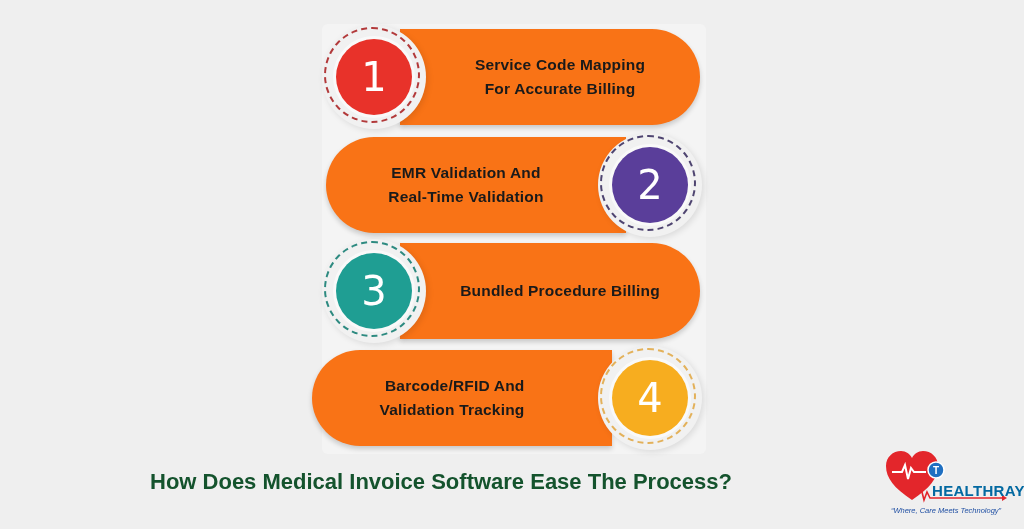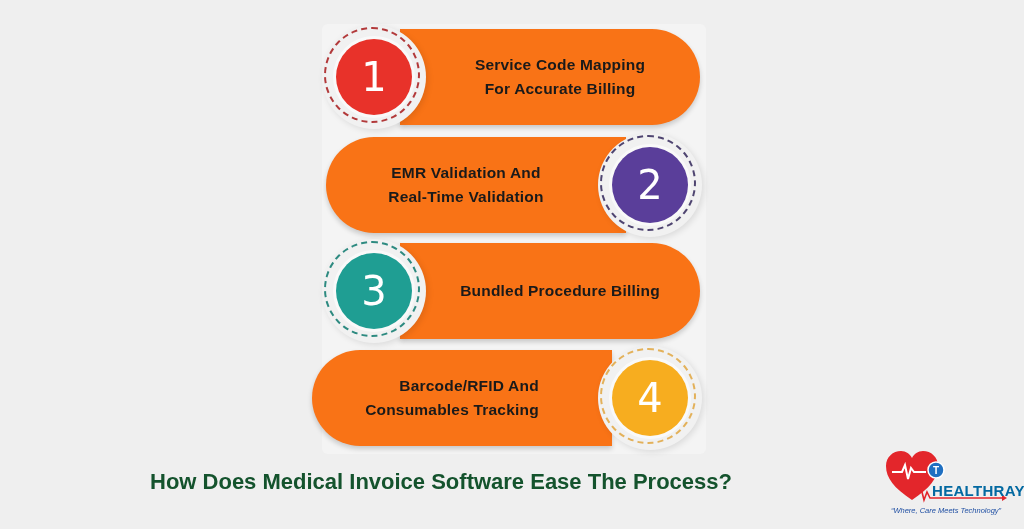--- a/index.html
+++ b/index.html
@@ -90,21 +90,21 @@
   </div>
 </div>
 <div class="badge-wrap" style="left:322px; top:239px;">
   <div class="badge-ring" style="border-color:#2d8a80; left:2px; top:2px;"></div>
   <div class="badge" style="background:#1f9e93;">3</div>
 </div>
 
 <div class="pill left-round" style="left:312px; top:350px; width:300px;text-align:right;">
   <div class="pill-text" style="padding-right:20px;">
     <div>Barcode/RFID And</div>
-    <div>Consumables Tracking</div>
+    <div>Validation Tracking</div>
   </div>
 </div>
 <div class="badge-wrap" style="left:598px; top:346px;">
   <div class="badge-ring" style="border-color:#e3b15a; left:2px; top:2px;"></div>
   <div class="badge" style="background:#f7ad1f;">4</div>
 </div>
 
 <div class="title">How Does Medical Invoice Software Ease The Process?</div>
 
 <div class="logo">

